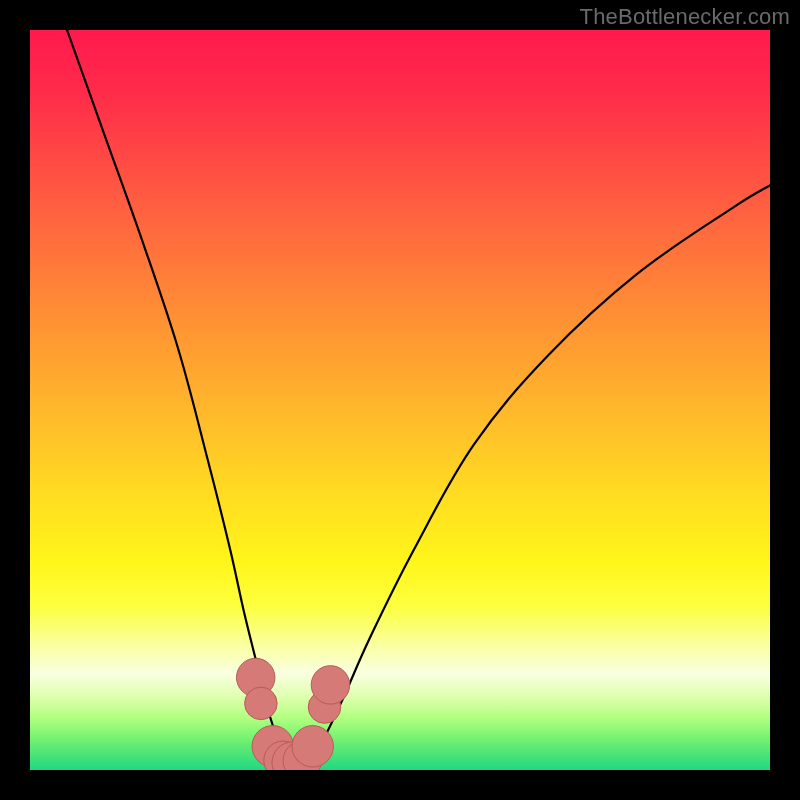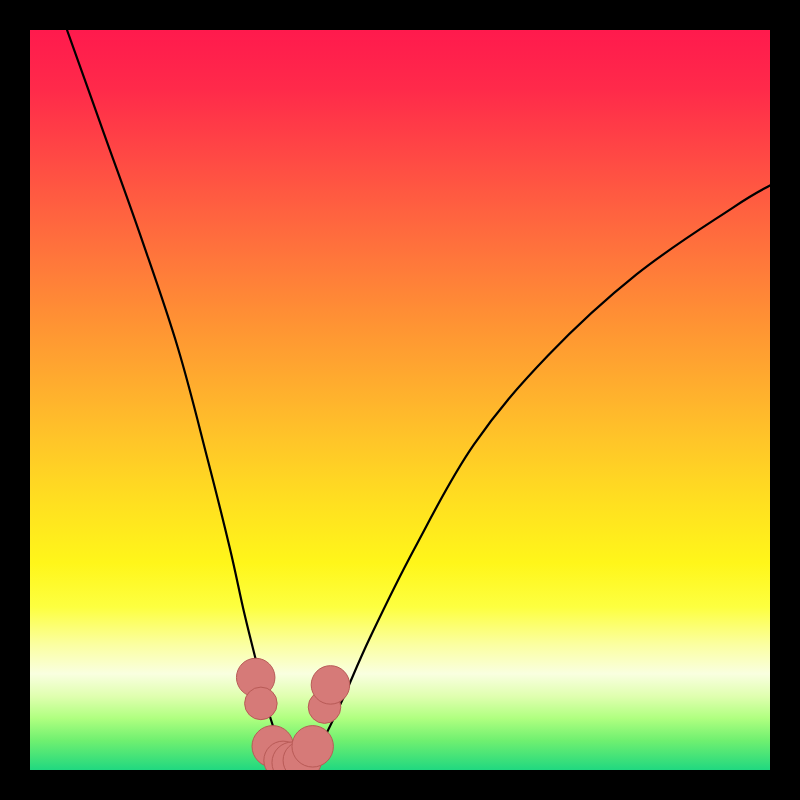--- a/index.html
+++ b/index.html
@@ -59,20 +59,21 @@
     font-size: 22px;
     font-weight: 500;
     letter-spacing: 0.2px;
     user-select: none;
   }
 </style>
 </head>
 <body>
 
 <div class="frame">
+  <div class="watermark">TheBottlenecker.com</div>
   <div class="plot">
     <svg class="curve" viewBox="0 0 740 740" preserveAspectRatio="none">
       <path id="curve-path" fill="none" stroke="#000000" stroke-width="2.2" stroke-linecap="round" d="M 37.00 0.00 C 43.66 18.65, 60.68 66.30, 74.00 103.60 C 87.32 140.90, 97.68 168.57, 111.00 207.20 C 124.32 245.83, 136.01 278.24, 148.00 318.20 C 159.99 358.16, 168.28 393.24, 177.60 429.20 C 186.92 465.16, 193.14 490.03, 199.80 518.00 C 206.46 545.97, 209.27 561.96, 214.60 584.60 C 219.93 607.24, 224.74 625.15, 229.40 643.80 C 234.06 662.45, 236.50 674.88, 240.50 688.20 C 244.50 701.52, 247.60 709.81, 251.60 717.80 C 255.60 725.79, 258.70 729.94, 262.70 732.60 C 266.70 735.26, 269.14 735.26, 273.80 732.60 C 278.46 729.94, 281.94 728.46, 288.60 717.80 C 295.26 707.14, 301.48 693.38, 310.80 673.40 C 320.12 653.42, 327.08 634.77, 340.40 606.80 C 353.72 578.83, 366.15 552.63, 384.80 518.00 C 403.45 483.37, 420.02 449.03, 444.00 414.40 C 467.98 379.77, 488.70 356.24, 518.00 325.60 C 547.30 294.96, 573.50 270.84, 606.80 244.20 C 640.10 217.56, 679.02 193.58, 703.00 177.60 C 726.98 161.62, 733.34 159.40, 740.00 155.40"></path>
       <g id="markers">
           <circle cx="225.70" cy="647.50" r="19.24" fill="#d67a78" stroke="#b85a56" stroke-width="1"></circle>
           <circle cx="230.88" cy="673.40" r="16.28" fill="#d67a78" stroke="#b85a56" stroke-width="1"></circle>
           <circle cx="242.72" cy="716.32" r="20.72" fill="#d67a78" stroke="#b85a56" stroke-width="1"></circle>
           <circle cx="253.08" cy="730.38" r="19.24" fill="#d67a78" stroke="#b85a56" stroke-width="1"></circle>
           <circle cx="262.70" cy="732.60" r="20.72" fill="#d67a78" stroke="#b85a56" stroke-width="1"></circle>
           <circle cx="272.32" cy="730.38" r="19.24" fill="#d67a78" stroke="#b85a56" stroke-width="1"></circle>

